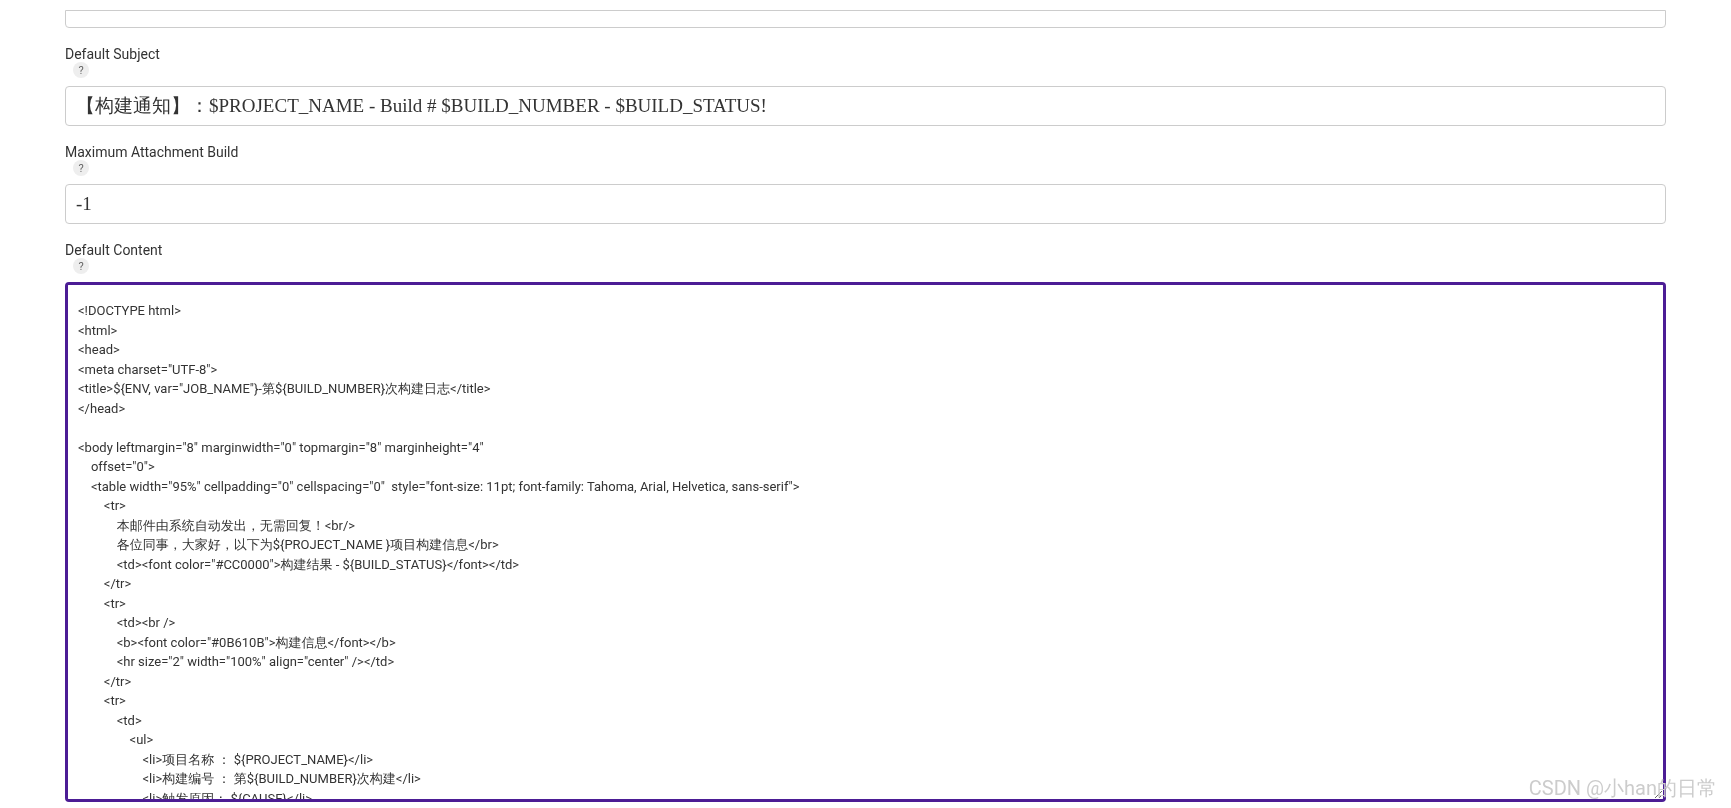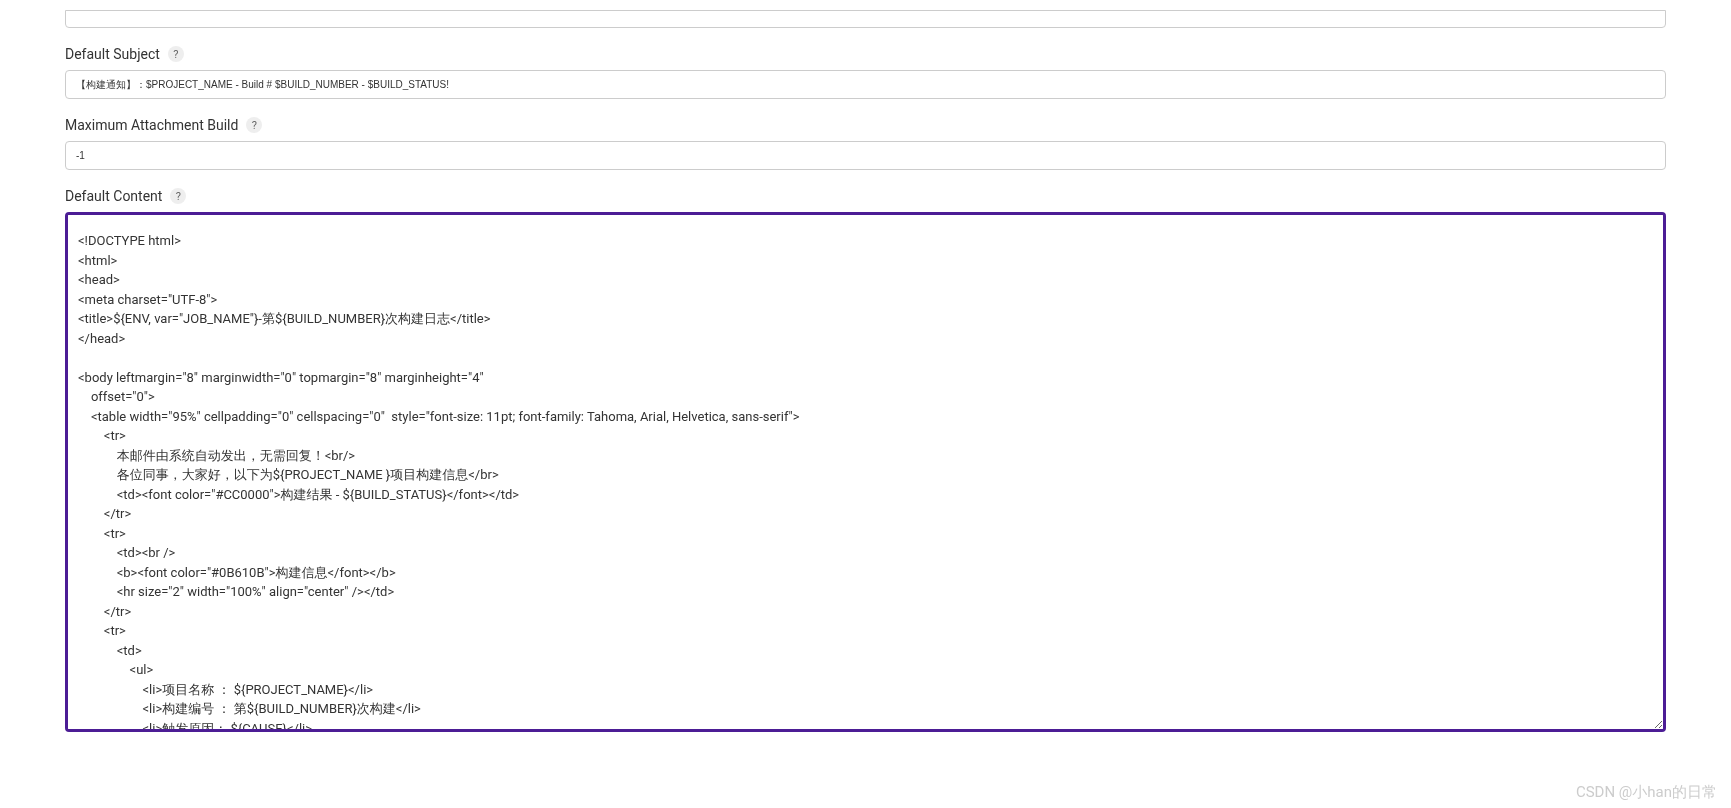--- a/index.html
+++ b/index.html
@@ -12,46 +12,48 @@
       font-size: 14px;
       color: #333;
       background: #fff;
       padding: 10px 65px;
     }
     .form-group {
       margin-bottom: 18px;
     }
     .form-label {
       display: flex;
-      align-items: flex-end;
+      align-items: flex-start;
       margin-bottom: 8px;
       color: #333;
       font-weight: 400;
+      flex-direction: column;
     }
     .help-icon {
       display: inline-flex;
       align-items: center;
       justify-content: center;
       width: 16px;
       height: 16px;
       border-radius: 50%;
       background: #eee;
       color: #666;
       font-size: 11px;
       margin-left: 8px;
       cursor: pointer;
     }
     .form-input {
       width: 100%;
       padding: 8px 10px;
       border: 1px solid #ccc;
       border-radius: 4px;
-      font-size: 10px;
+      font-size: 19px;
       color: #333;
       background: #fff;
+      font-family: Liberation Serif, serif;
     }
     .form-textarea {
       width: 100%;
       padding: 16px 10px;
       border: 3px solid #4c1d95;
       border-radius: 4px;
       font-size: 13px;
       font-family: -apple-system, BlinkMacSystemFont, "Segoe UI", Roboto, Arial, sans-serif;
       color: #333;
       background: #fff;
@@ -70,21 +72,21 @@
       font-size: 13px;
       background: #fff;
       min-height: 16px;
       margin-bottom: 18px;
     }
     .watermark {
       position: fixed;
       bottom: 6px;
       right: 14px;
       color: #ccc;
-      font-size: 15px;
+      font-size: 20px;
       pointer-events: none;
     }
   </style>
 </head>
 <body>
 
 <div class="top-empty-input"></div>
 
 <div class="form-group">
   <div class="form-label">

